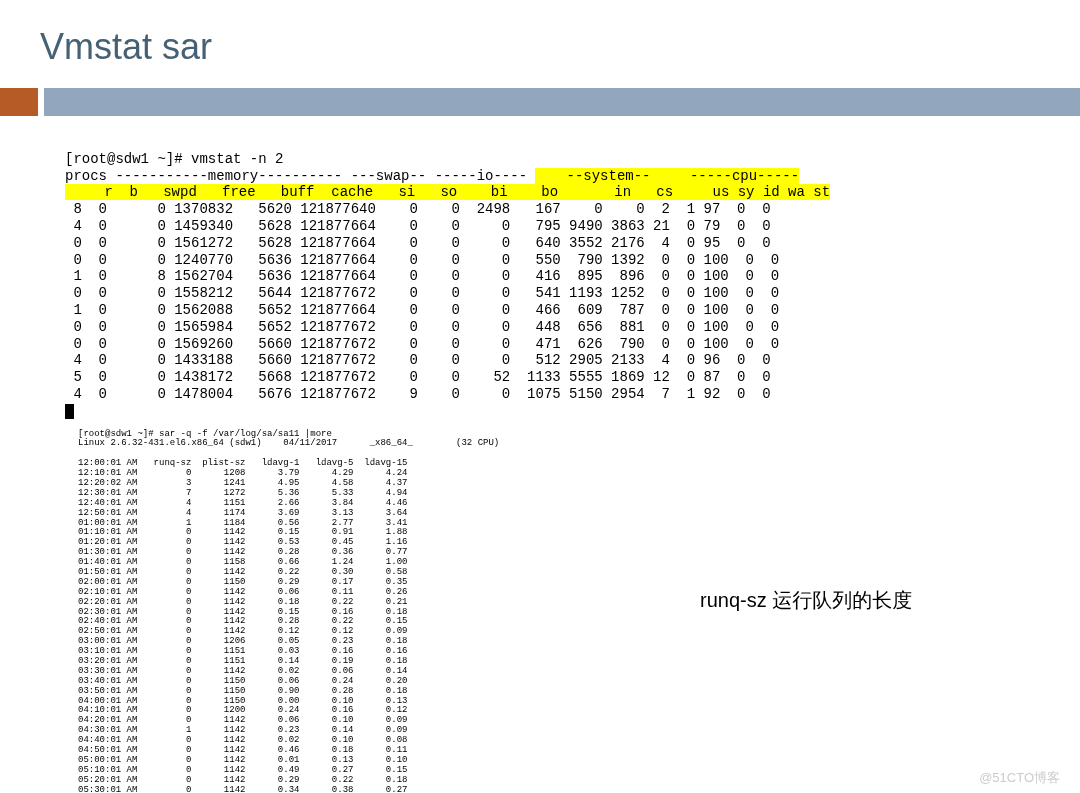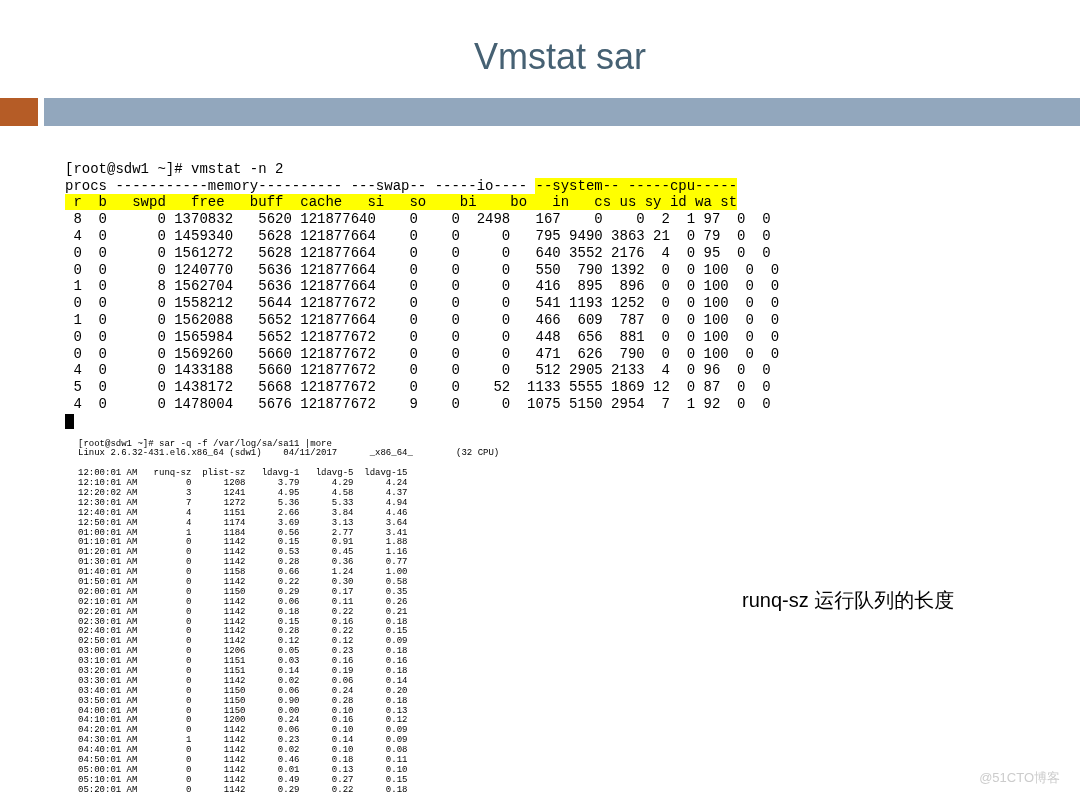--- a/index.html
+++ b/index.html
@@ -12,22 +12,21 @@
   overflow: hidden;
   position: relative;
 }
 .slide {
   width: 1080px;
   height: 793px;
   position: relative;
   box-sizing: border-box;
 }
 .title-area {
-  padding: 36px 0 0 40px;
-  text-align: center;
+  padding: 26px 0 0 40px;
 }
 .title {
   font-size: 36px;
   color: #466173;
   font-weight: normal;
   margin: 0;
 }
 .bar-row {
   display: flex;
   align-items: center;
@@ -44,37 +43,36 @@
   background: #92a7bd;
   margin-left: 6px;
 }
 .vmstat-block {
   font-family: "Courier New", monospace;
   font-size: 14px;
   line-height: 1.2;
   white-space: pre;
   margin: 18px 0 0 65px;
 }
-.hl { background: #ffff00; }
+.hl { background: #ffff00; padding-left: 31px; }
 .sar-block {
   font-family: "Courier New", monospace;
   font-size: 9px;
   line-height: 1.1;
   white-space: pre;
   margin: 10px 0 0 78px;
 }
 .sar-line { display:block; }
 .annot {
   position: absolute;
   left: 700px;
   top: 585px;
   font-size: 20px;
   line-height: 1.5;
   color: #000;
-  margin-left: 42px;
 }
 .watermark {
   position: absolute;
   right: 20px;
   bottom: 6px;
   color: #ccc;
   font-size: 13px;
 }
 .cursor-block {
   display:inline-block;

